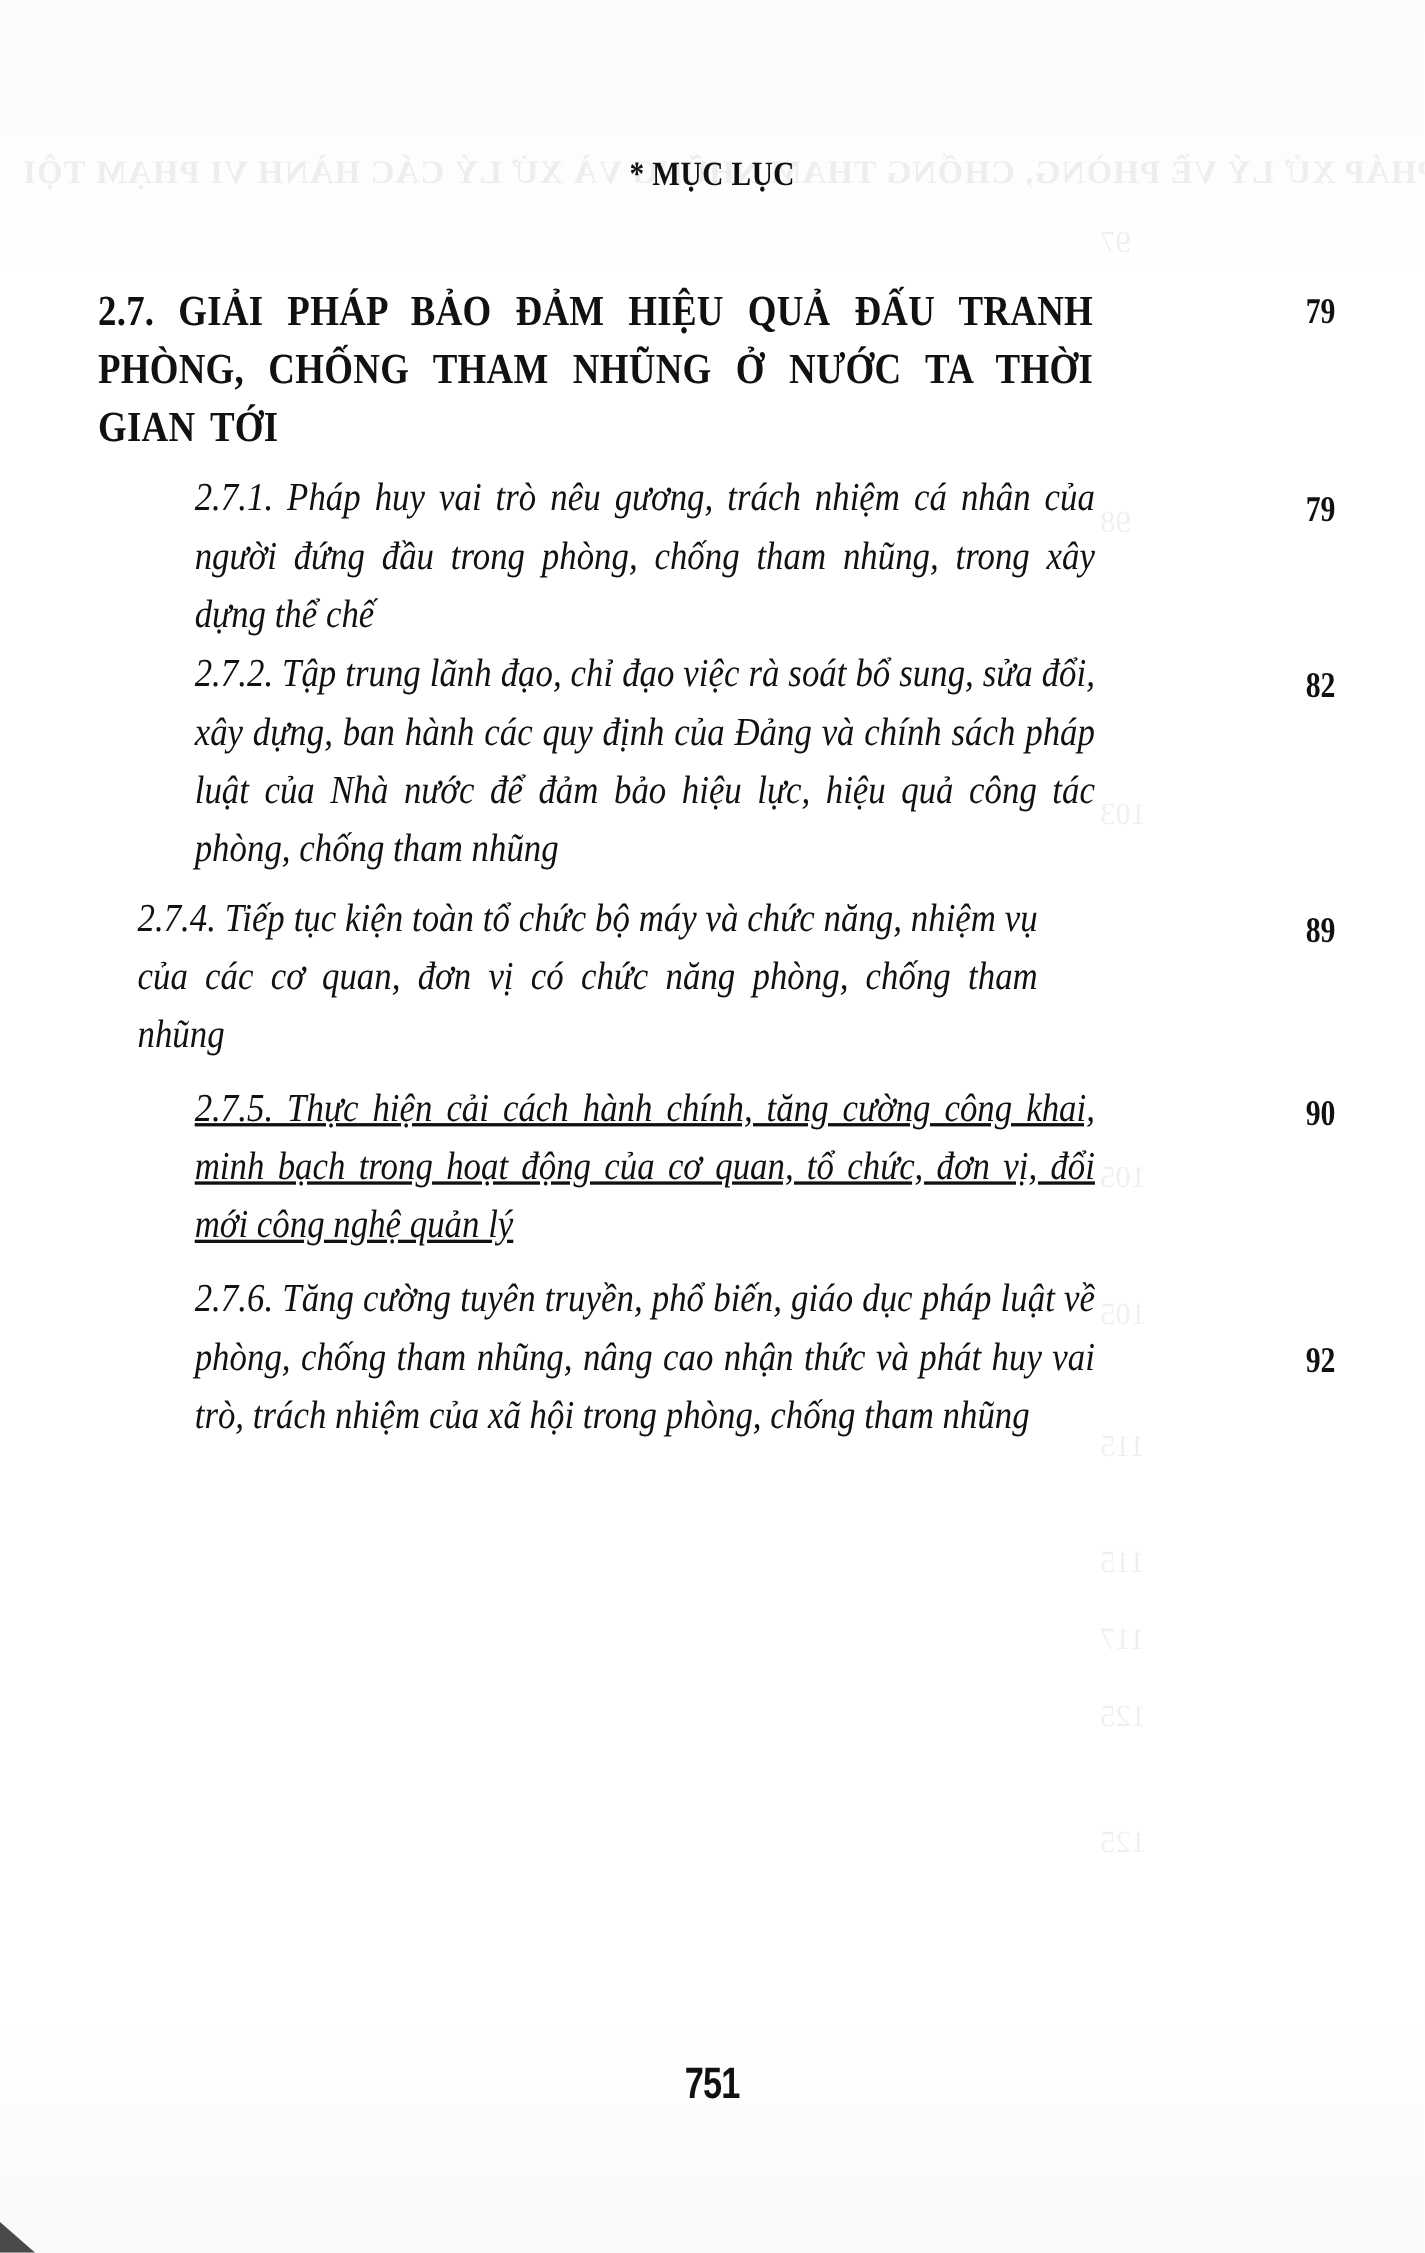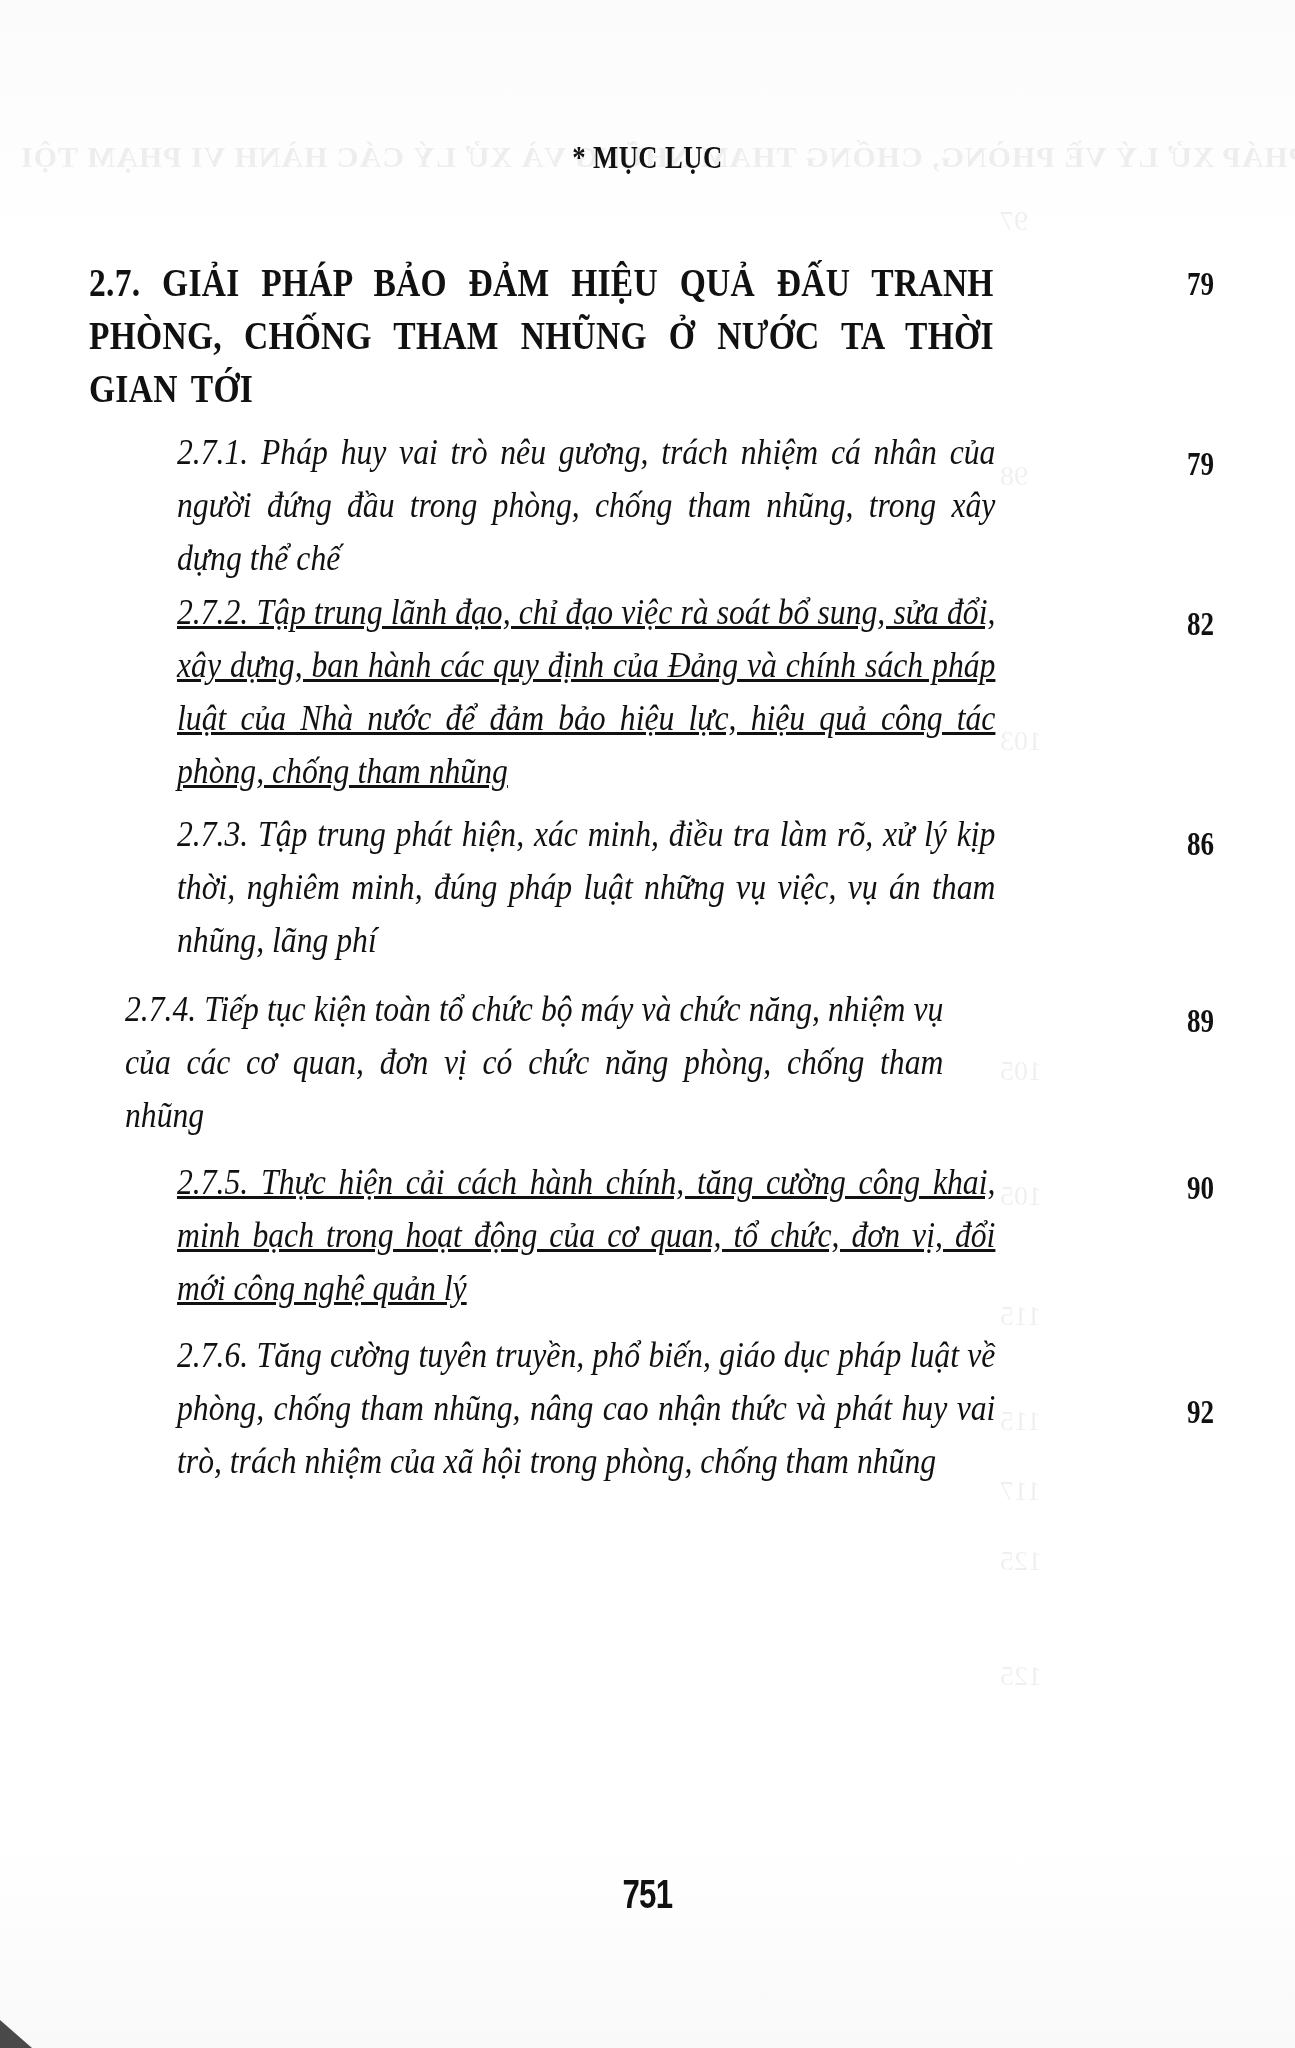--- a/index.html
+++ b/index.html
@@ -146,29 +146,25 @@
     <div class="entry level-1" style="height:170px;">
       <span class="text">2.7. GIẢI PHÁP BẢO ĐẢM HIỆU QUẢ ĐẤU TRANH PHÒNG, CHỐNG THAM NHŨNG Ở NƯỚC TA THỜI GIAN TỚI</span>
       <span class="page-num">79</span>
     </div>
 
     <div class="entry level-2" style="height:160px;">
       <span class="text">2.7.1. Pháp huy vai trò nêu gương, trách nhiệm cá nhân của người đứng đầu trong phòng, chống tham nhũng, trong xây dựng thể chế</span>
       <span class="page-num" style="top:20px;">79</span>
     </div>
 
-    <div class="entry level-2" style="height:222px;text-decoration:underline;">
+    <div class="entry level-2" style="height:222px;">
       <span class="text">2.7.2. Tập trung lãnh đạo, chỉ đạo việc rà soát bổ sung, sửa đổi, xây dựng, ban hành các quy định của Đảng và chính sách pháp luật của Nhà nước để đảm bảo hiệu lực, hiệu quả công tác phòng, chống tham nhũng</span>
       <span class="page-num" style="top:20px;">82</span>
     </div>
 
-    <div class="entry level-2" style="height:175px;">
-      <span class="text">2.7.3. Tập trung phát hiện, xác minh, điều tra làm rõ, xử lý kịp thời, nghiêm minh, đúng pháp luật những vụ việc, vụ án tham nhũng, lãng phí</span>
-      <span class="page-num" style="top:18px;">86</span>
-    </div>
 
     <div class="entry level-2" style="height:173px;margin-left:36px;">
       <span class="text">2.7.4. Tiếp tục kiện toàn tổ chức bộ máy và chức năng, nhiệm vụ của các cơ quan, đơn vị có chức năng phòng, chống tham nhũng</span>
       <span class="page-num" style="top:20px;">89</span>
     </div>
 
     <div class="entry level-2" style="height:173px;text-decoration:underline;">
       <span class="text">2.7.5. Thực hiện cải cách hành chính, tăng cường công khai, minh bạch trong hoạt động của cơ quan, tổ chức, đơn vị, đổi mới công nghệ quản lý</span>
       <span class="page-num" style="top:14px;">90</span>
     </div>

